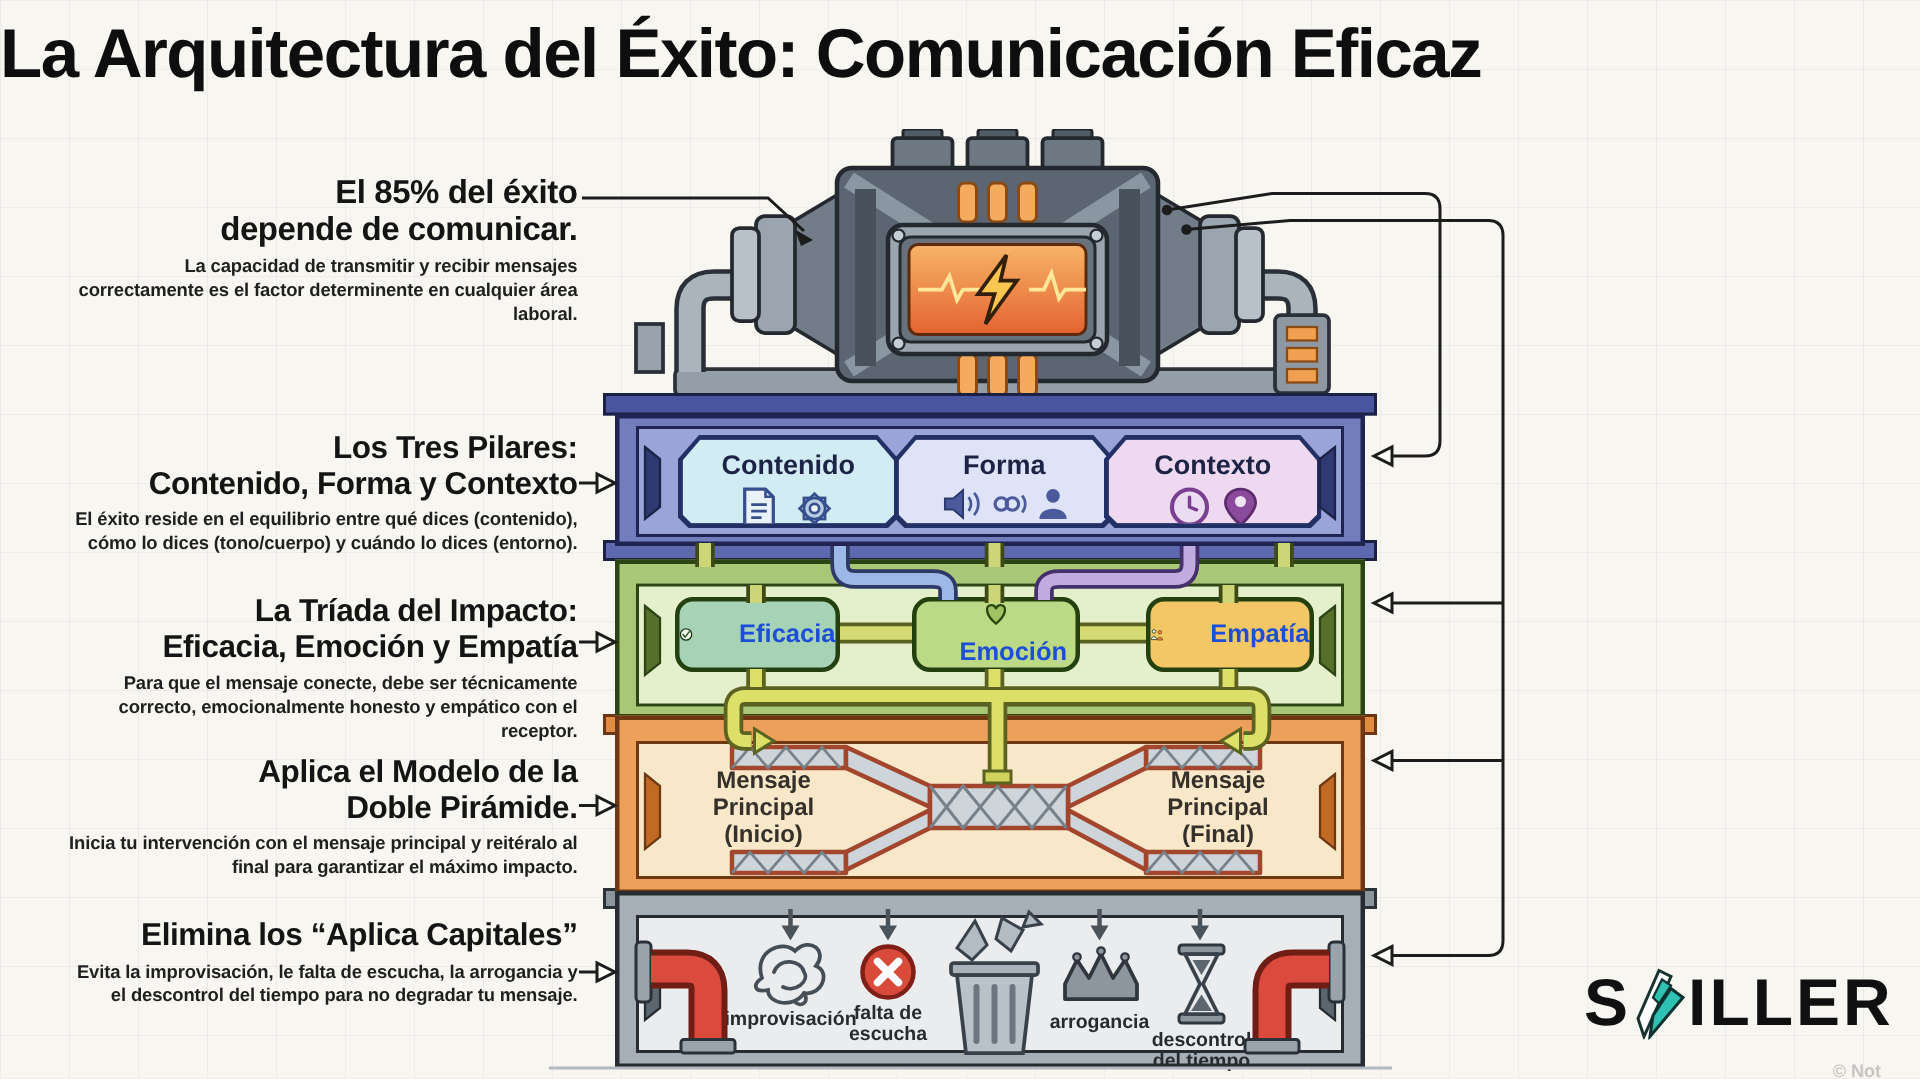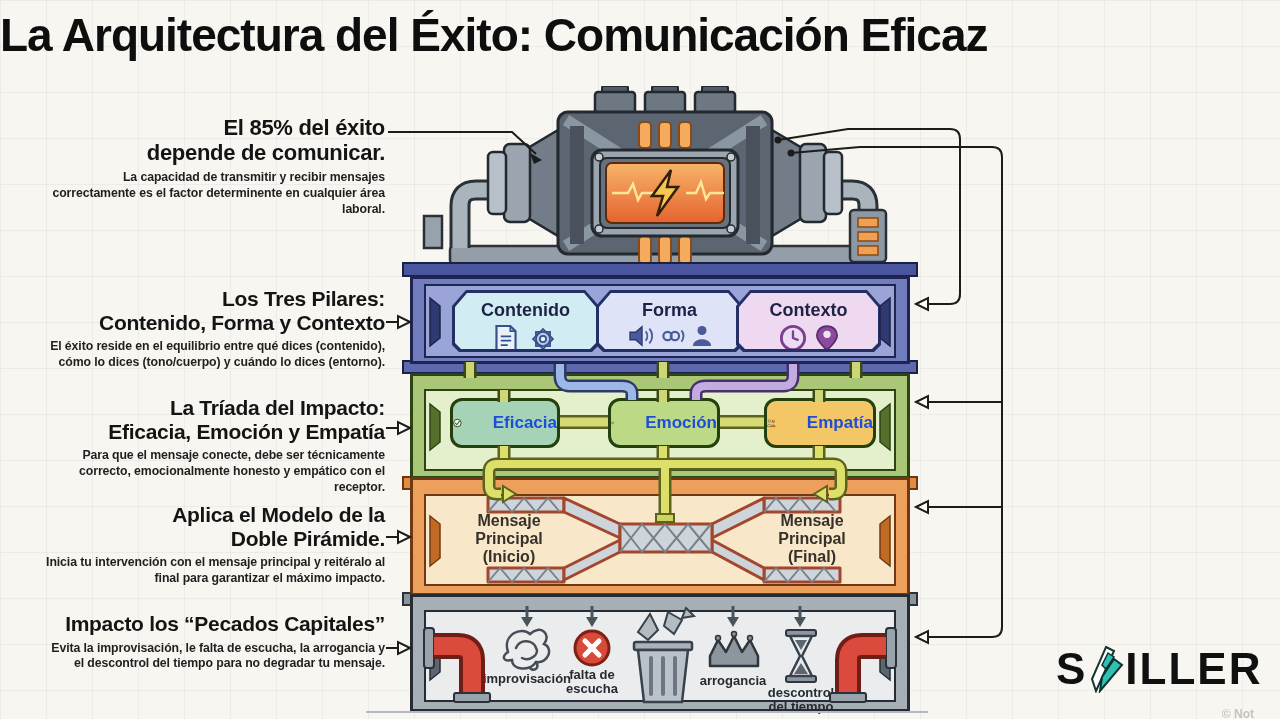--- a/index.html
+++ b/index.html
@@ -65,21 +65,21 @@
   </div>
   <div class="abs ann" style="top:503px;">
     <div class="hd">
       <div>Aplica el Modelo de la</div>
         <div>Doble Pirámide.</div>
     </div>
     <div class="bd">Inicia tu intervención con el mensaje principal y reitéralo al final para garantizar el máximo impacto.</div>
   </div>
   <div class="abs ann" style="top:612px;">
     <div class="hd">
-      <div>Impacto los “Pecados Capitales”</div>
+      <div>Elimina los “Aplica Capitales”</div>
     </div>
     <div class="bd">Evita la improvisación, le falta de escucha, la arrogancia y el descontrol del tiempo para no degradar tu mensaje.</div>
   </div>
 
   <svg class="abs" style="left:400px;top:86px;" width="530" height="184" viewBox="0 0 530 184">
     <defs>
       <linearGradient id="scr" x1="0" y1="0" x2="0" y2="1">
         <stop offset="0" stop-color="#f7b469"></stop>
           <stop offset="1" stop-color="#e4632f"></stop>
       </linearGradient>
@@ -195,21 +195,21 @@
 
   <div class="abs rowbox" style="left:410px;top:373px;width:500px;height:106px;background:#aac677;border-color:#2c4413;"></div>
   <div class="abs inner" style="left:424px;top:389px;width:472px;height:82px;background:#e4efcb;border-color:#2c4413;"></div>
   <div class="abs capsule" style="left:450px;top:398px;width:110px;height:50px;background:#a6d2b5;">
     <svg width="28" height="28" viewBox="0 0 30 30">
       <circle cx="15" cy="15" r="13" fill="#f2f7f0" stroke="#1e3a14" stroke-width="3"></circle>
       <path d="M8 15 L13 21 L22 9" fill="none" stroke="#2c5a1e" stroke-width="3.5" stroke-linecap="round" stroke-linejoin="round"></path>
     </svg>
     <span class="lb">Eficacia</span>
   </div>
-  <div class="abs capsule" style="left:608px;top:398px;width:112px;height:50px;background:#bcd985;">
+  <div class="abs capsule" style="left:608px;top:398px;width:112px;height:50px;background:#bcd985;flex-direction:column;">
     <svg width="26" height="24" viewBox="0 0 28 26">
       <path d="M14 24 C2 14 2 4 9 4 C13 4 14 8 14 8 C14 8 15 4 19 4 C26 4 26 14 14 24 Z" fill="#a2c162" stroke="#27470f" stroke-width="2.5"></path>
     </svg>
     <span class="lb">Emoción</span>
   </div>
   <div class="abs capsule" style="left:764px;top:398px;width:112px;height:50px;background:#f3c766;">
     <svg width="32" height="28" viewBox="0 0 34 30">
       <circle cx="9" cy="7" r="4.5" fill="#eef2ef" stroke="#1e3a14" stroke-width="2"></circle>
       <path d="M2 28 C2 18 16 18 16 28 Z" fill="#eef2ef" stroke="#1e3a14" stroke-width="2"></path>
       <circle cx="24" cy="9" r="4.5" fill="#e8924a" stroke="#7c3d10" stroke-width="2"></circle>

